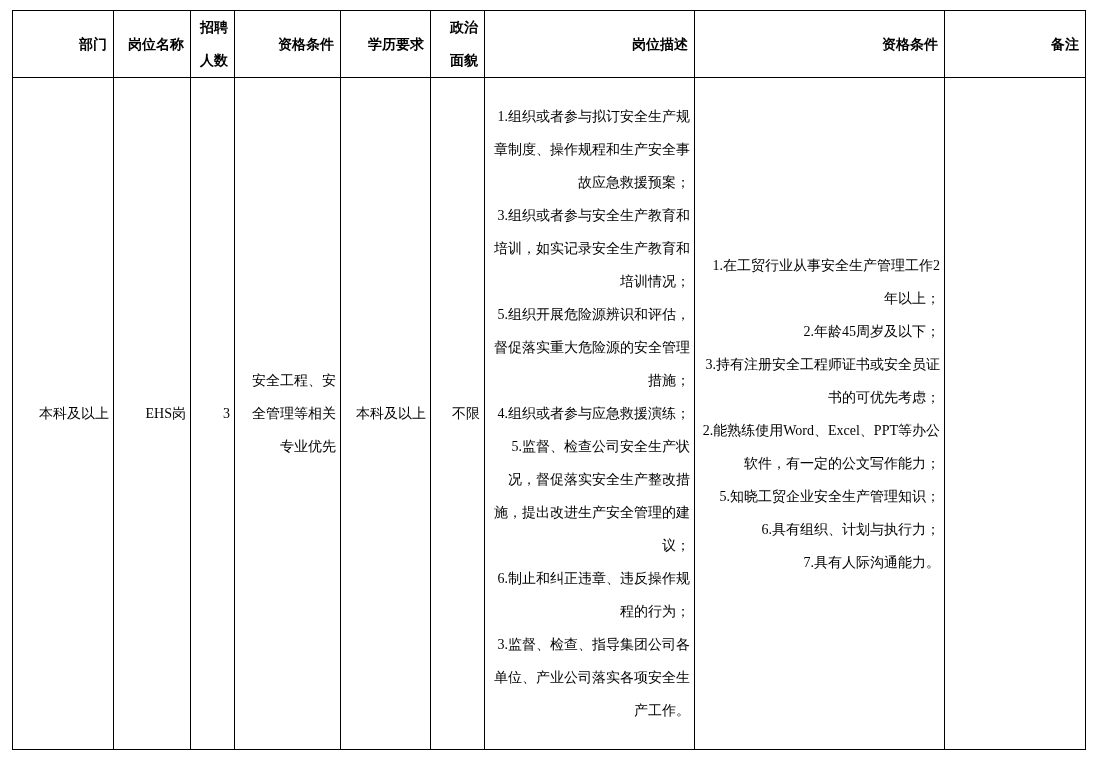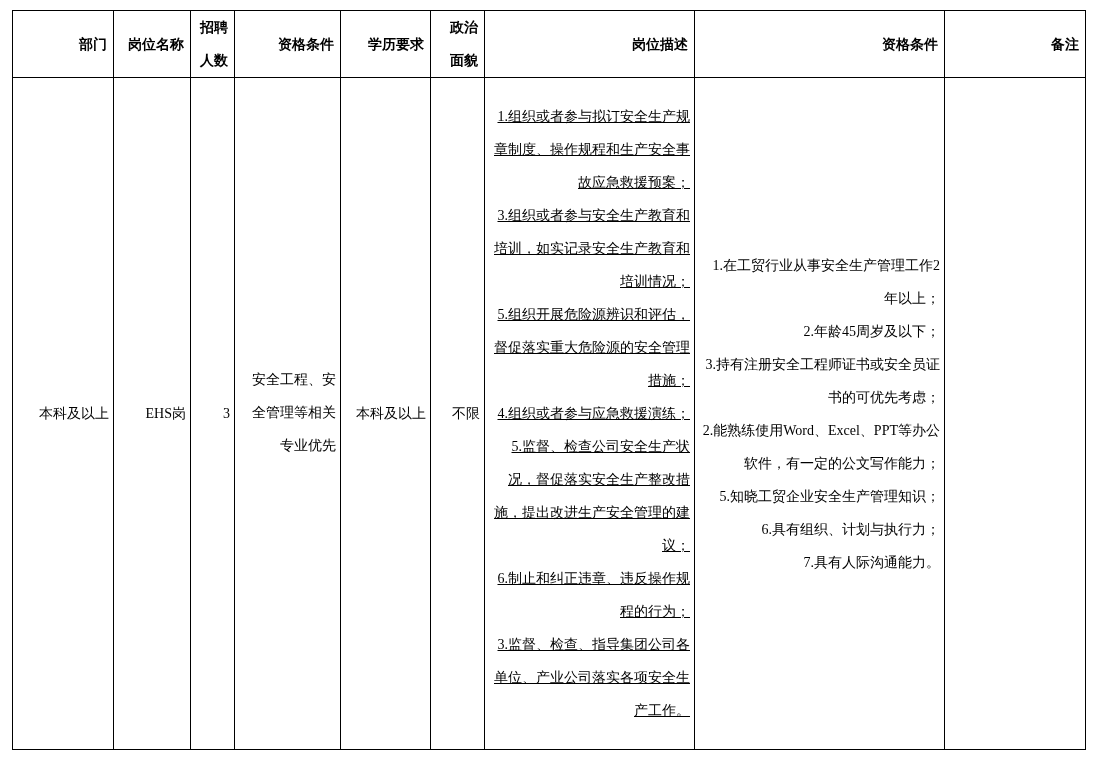--- a/index.html
+++ b/index.html
@@ -34,22 +34,22 @@
   }
   table.recruit th {
     font-weight: bold;
     padding: 0 6px;
     height: 65px;
   }
   table.recruit td {
     height: 671px;
     font-weight: normal;
   }
-  td.cell-major   { padding: 0 15px; font-family: Liberation Mono, monospace; }
-  td.cell-desc    { padding: 0 9px; text-decoration: underline;  }
+  td.cell-major   { padding: 0 15px; }
+  td.cell-desc    { padding: 0 9px;  }
   td.cell-qual    { padding: 0 5px;  }
   .para { margin: 0; }
 </style>
 </head>
 <body>
 
 <div class="sheet">
   <table class="recruit">
     <colgroup>
       <col style="width:101px">

